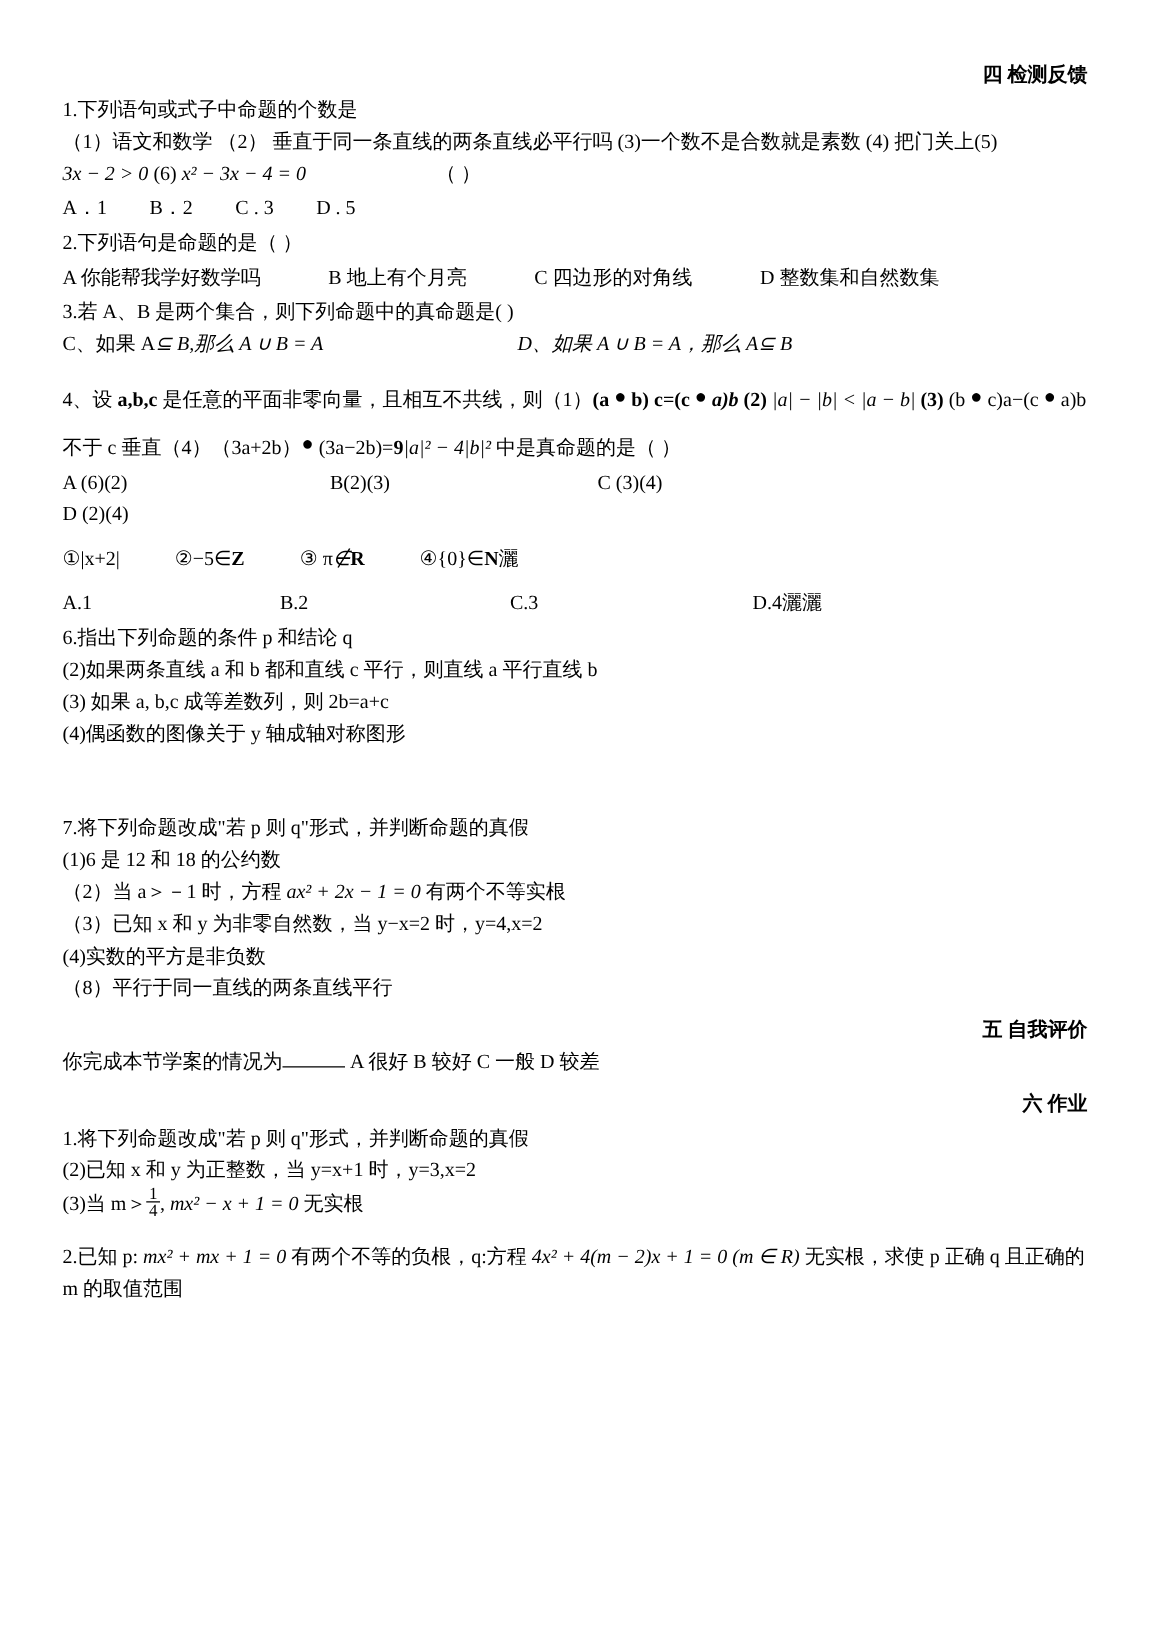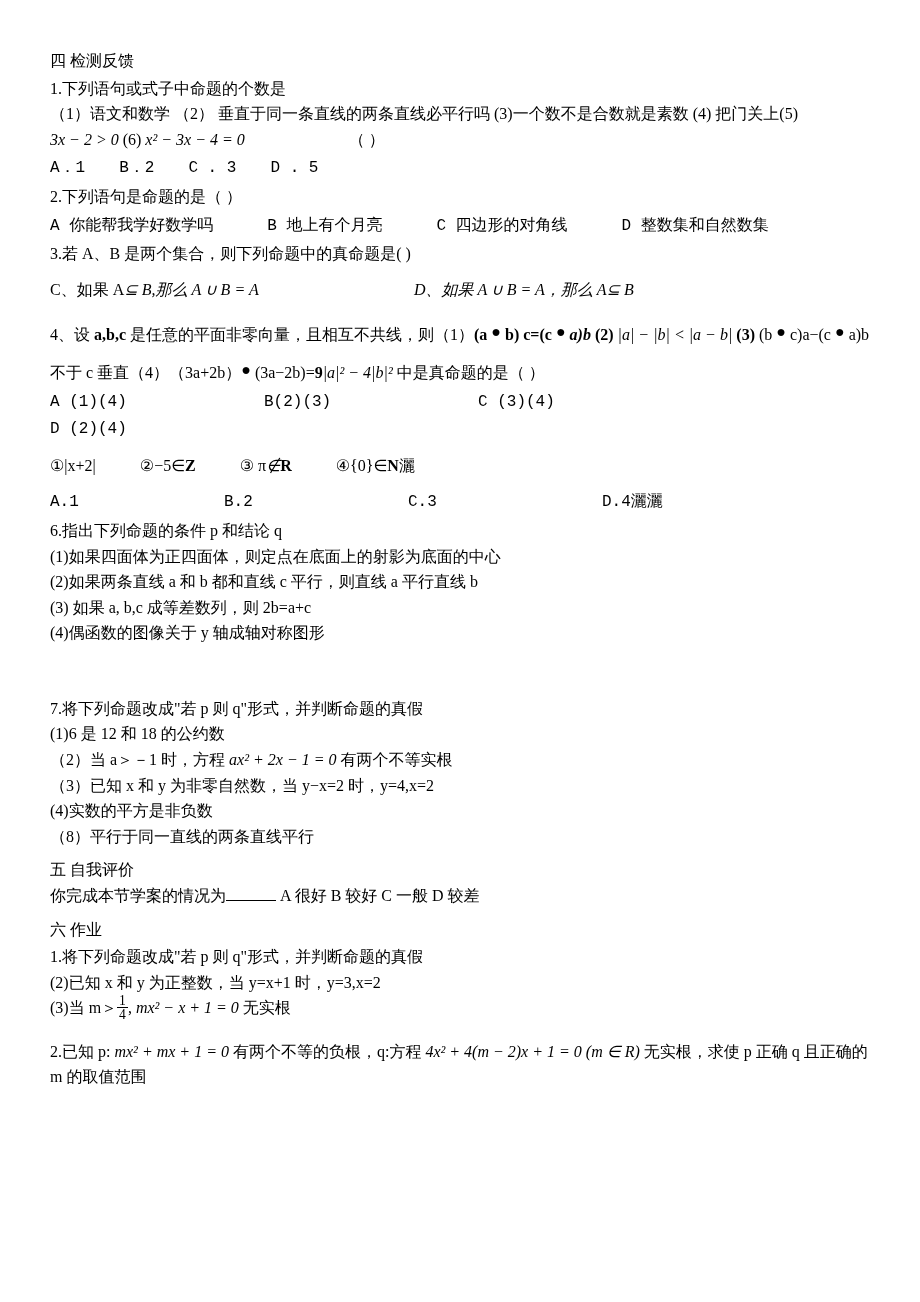--- a/index.html
+++ b/index.html
@@ -6,37 +6,37 @@
       font-family: "SimSun", "宋体", serif;
       font-size: 16px;
       line-height: 1.6;
       margin: 0;
       padding: 40px 50px;
       width: 820px;
       color: #000;
       background: #fff;
     }
     .section-title {
-      font-weight: normal;
+      font-weight: bold;
       margin-top: 8px;
+      text-align: right;
     }
     .question {
       margin-top: 2px;
       margin-bottom: 2px;
     }
     .inline-math {
       font-style: italic;
       font-family: "Times New Roman", serif;
     }
     .options {
       margin-top: 2px;
     }
     .options span {
       margin-right: 30px;
-      font-family: Liberation Mono, monospace;
     }
     .wide-options span {
       display: inline-block;
       min-width: 180px;
     }
     .sub-item {
       margin-left: 0;
     }
     .gap {
       margin-top: 50px;
@@ -90,39 +90,39 @@
   <div class="options">
     <span style="margin-right:50px">A 你能帮我学好数学吗</span>
     <span style="margin-right:50px">B 地上有个月亮</span>
     <span style="margin-right:50px">C 四边形的对角线</span>
     <span>D 整数集和自然数集</span>
   </div>
 </div>
 
 <div class="question">
   <div>3.若 A、B 是两个集合，则下列命题中的真命题是(        )</div>
-  <div style="margin-top:10px">
+  <div style="">
     <span style="display:inline-block;width:360px">
       <span>C、如果 A</span><span class="inline-math">⊆ B</span><span class="inline-math">,那么 A ∪ B = A</span>
     </span>
     <span>
       <span class="inline-math">D、如果 A ∪ B = A，那么 A</span><span class="inline-math">⊆ B</span>
     </span>
   </div>
 </div>
 
 <div class="question" style="margin-top:20px">
   <div>
     <span>4、设 </span><b>a,b,c</b><span> 是任意的平面非零向量，且相互不共线，则（1）</span><b>(a </b><span class="dot">●</span><b> b) c=(c </b><span class="dot">●</span><b class="inline-math"> a)b</b><b> (2) </b><span class="inline-math">|a| − |b| &lt; |a − b|</span><b> (3) </b><span>(b </span><span class="dot">●</span><span> c)a−(c </span><span class="dot">●</span><span> a)b</span>
   </div>
   <div style="margin-top:12px">
     <span>不于 c 垂直（4）（3a+2b）</span><span class="dot">●</span><span> (3a−2b)=</span><b>9</b><span class="inline-math">|a|² − 4|b|²</span><span> 中是真命题的是（         ）</span>
   </div>
   <div class="options wide-options">
-    <span>A   (1)(4)</span>
+    <span>A   (6)(2)</span>
     <span>B(2)(3)</span>
     <span>C (3)(4)</span>
     <span>D (2)(4)</span>
   </div>
 </div>
 
 <div class="question">
   <div style="margin-top:10px">
     <span style="margin-right:40px">①|x+2|</span>
     <span style="margin-right:40px"><span>②−5∈</span><b>Z</b></span>
@@ -132,21 +132,20 @@
   <div class="options" style="margin-top:10px">
     <span style="display:inline-block;width:140px">A.1</span>
     <span style="display:inline-block;width:150px">B.2</span>
     <span style="display:inline-block;width:160px">C.3</span>
     <span>D.4灑灑</span>
   </div>
 </div>
 
 <div class="question">
   <div>6.指出下列命题的条件 p 和结论 q</div>
-  <div class="sub-item">(1)如果四面体为正四面体，则定点在底面上的射影为底面的中心</div>
   <div class="sub-item">(2)如果两条直线 a 和 b 都和直线 c 平行，则直线 a 平行直线 b</div>
   <div class="sub-item">(3) 如果 a, b,c 成等差数列，则 2b=a+c</div>
   <div class="sub-item">(4)偶函数的图像关于 y 轴成轴对称图形</div>
 </div>
 
 <div class="question gap">
   <div>7.将下列命题改成"若 p 则 q"形式，并判断命题的真假</div>
   <div class="sub-item">(1)6 是 12 和 18 的公约数</div>
   <div class="sub-item">
     <span>（2）当 a＞－1 时，方程 </span><span class="inline-math">ax² + 2x − 1 = 0</span><span> 有两个不等实根</span>

